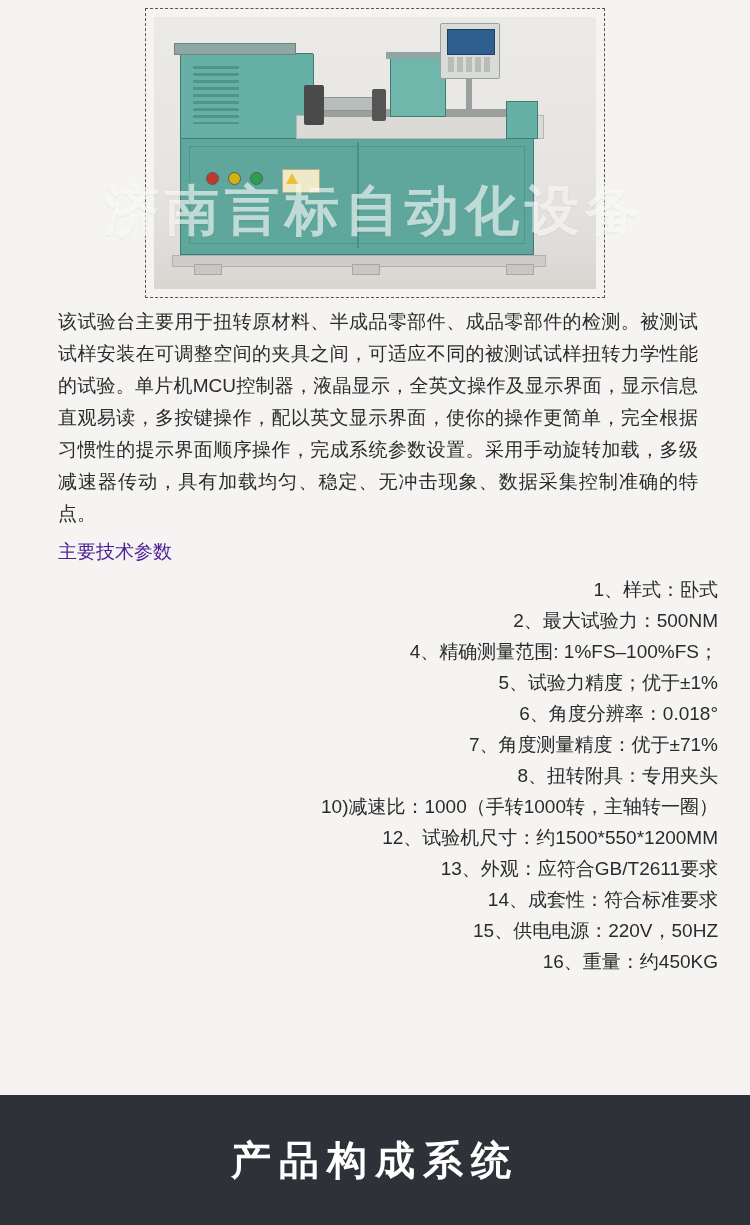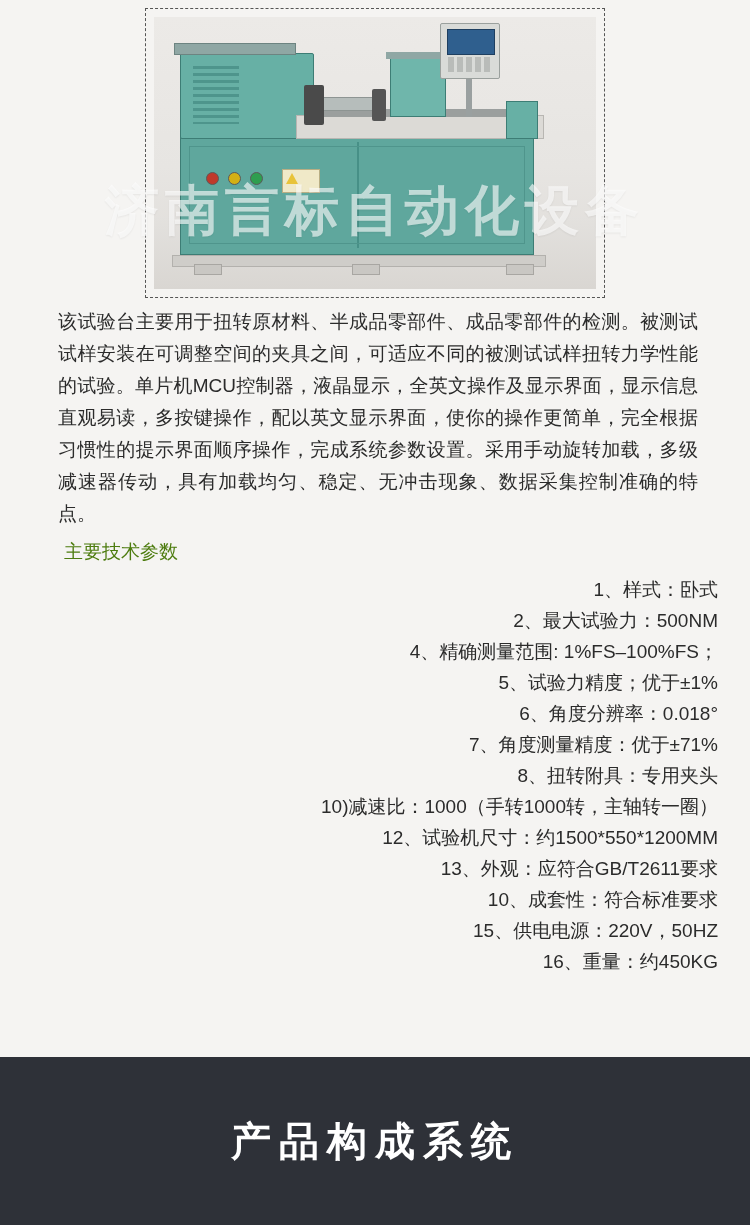--- a/index.html
+++ b/index.html
@@ -274,25 +274,25 @@
     left: 58px;
     top: 306px;
     width: 640px;
     font-size: 19px;
     line-height: 32px;
     color: #2b2b2b;
     text-align: justify;
   }
   .section-title {
     position: absolute;
-    left: 64px;
+    left: 58px;
     top: 536px;
     font-size: 19px;
     line-height: 32px;
-    color: #4d7c0f;
+    color: #4c1d95;
   }
   .spec-list {
     position: absolute;
     left: 58px;
     top: 574px;
     width: 660px;
     margin: 0;
     padding: 0;
     list-style: none;
     text-align: right;
@@ -303,21 +303,21 @@
     color: #2b2b2b;
     white-space: nowrap;
   }
 
   
   .footer-banner {
     position: absolute;
     left: 0;
     bottom: 0;
     width: 750px;
-    height: 168px;
+    height: 130px;
     background: #2e3138;
     display: flex;
     align-items: center;
     justify-content: center;
     text-align: right;
   }
   .footer-banner .bt {
     color: #ffffff;
     font-size: 40px;
     letter-spacing: 8px;
@@ -389,21 +389,21 @@
   <li>1、样式：卧式</li>
   <li>2、最大试验力：500NM</li>
   <li>4、精确测量范围: 1%FS–100%FS；</li>
   <li>5、试验力精度；优于±1%</li>
   <li>6、角度分辨率：0.018°</li>
   <li>7、角度测量精度：优于±71%</li>
   <li>8、扭转附具：专用夹头</li>
   <li>10)减速比：1000（手转1000转，主轴转一圈）</li>
   <li>12、试验机尺寸：约1500*550*1200MM</li>
   <li>13、外观：应符合GB/T2611要求</li>
-  <li>10、成套性：符合标准要求</li>
+  <li>14、成套性：符合标准要求</li>
   <li>15、供电电源：220V，50HZ</li>
   <li>16、重量：约450KG</li>
 </ul>
 
 <div class="footer-gap"></div>
 <div class="footer-banner">
   <div class="bt">产品构成系统</div>
 </div>
 
 </body></html>

